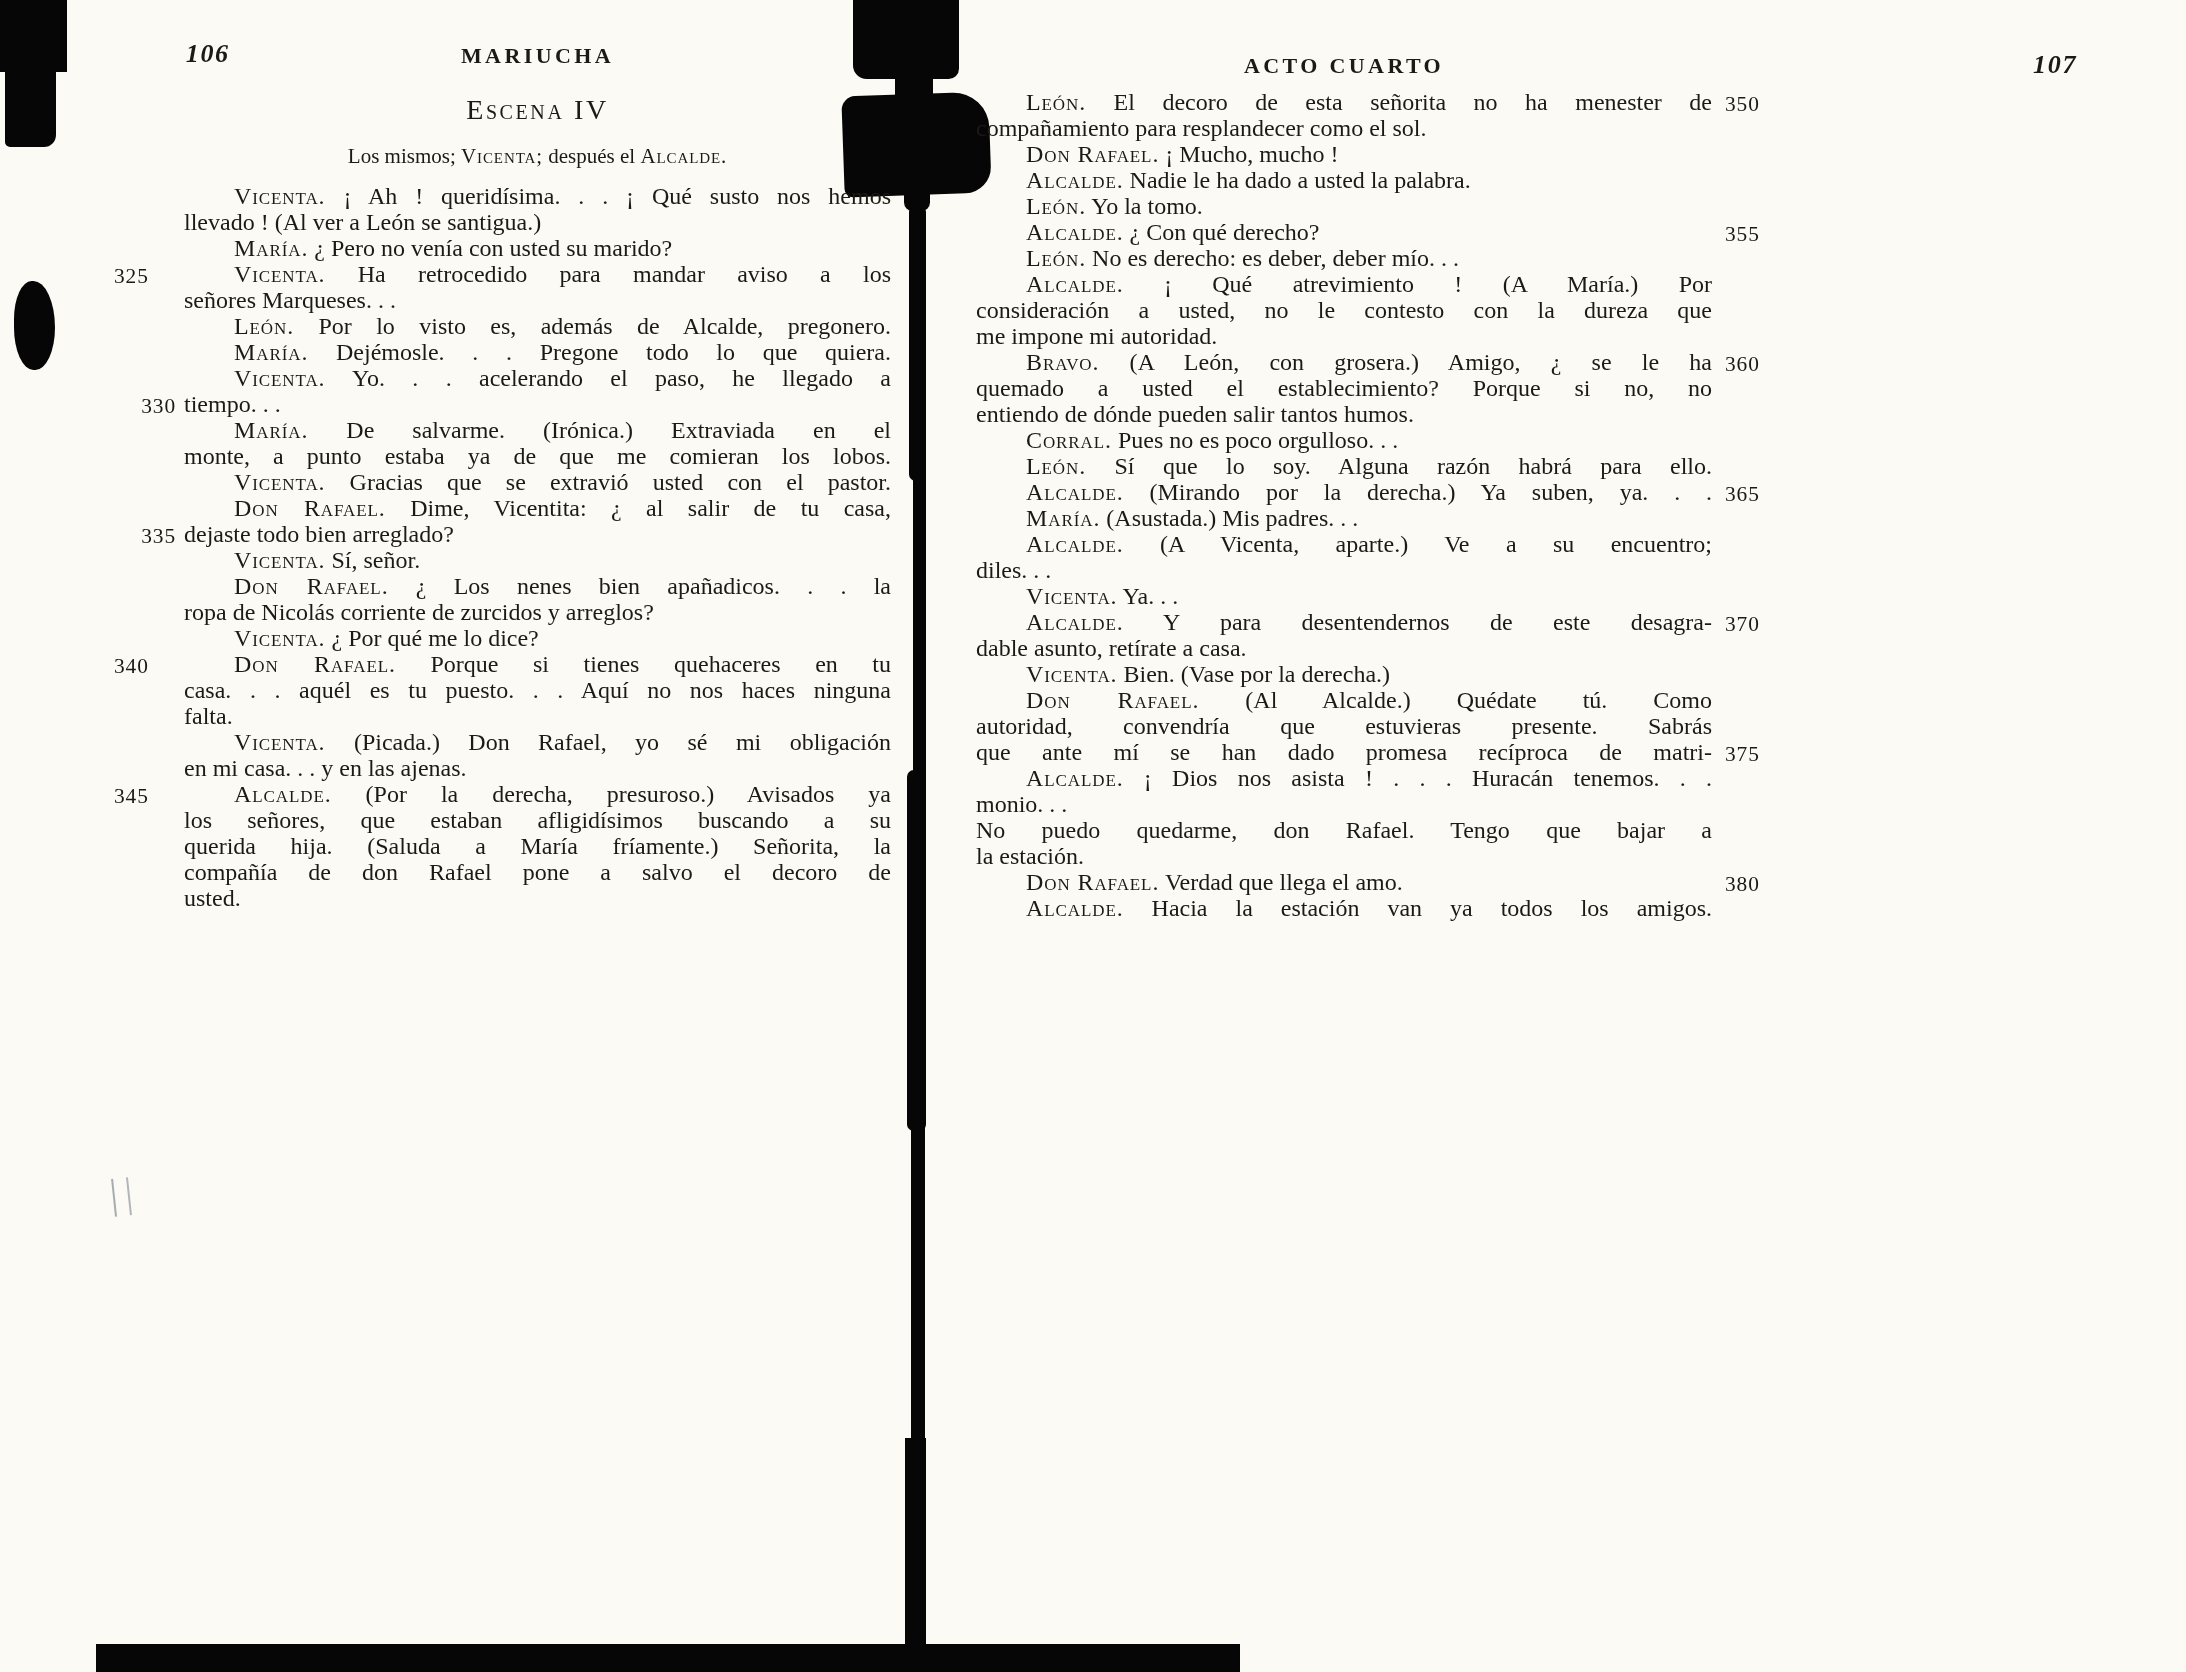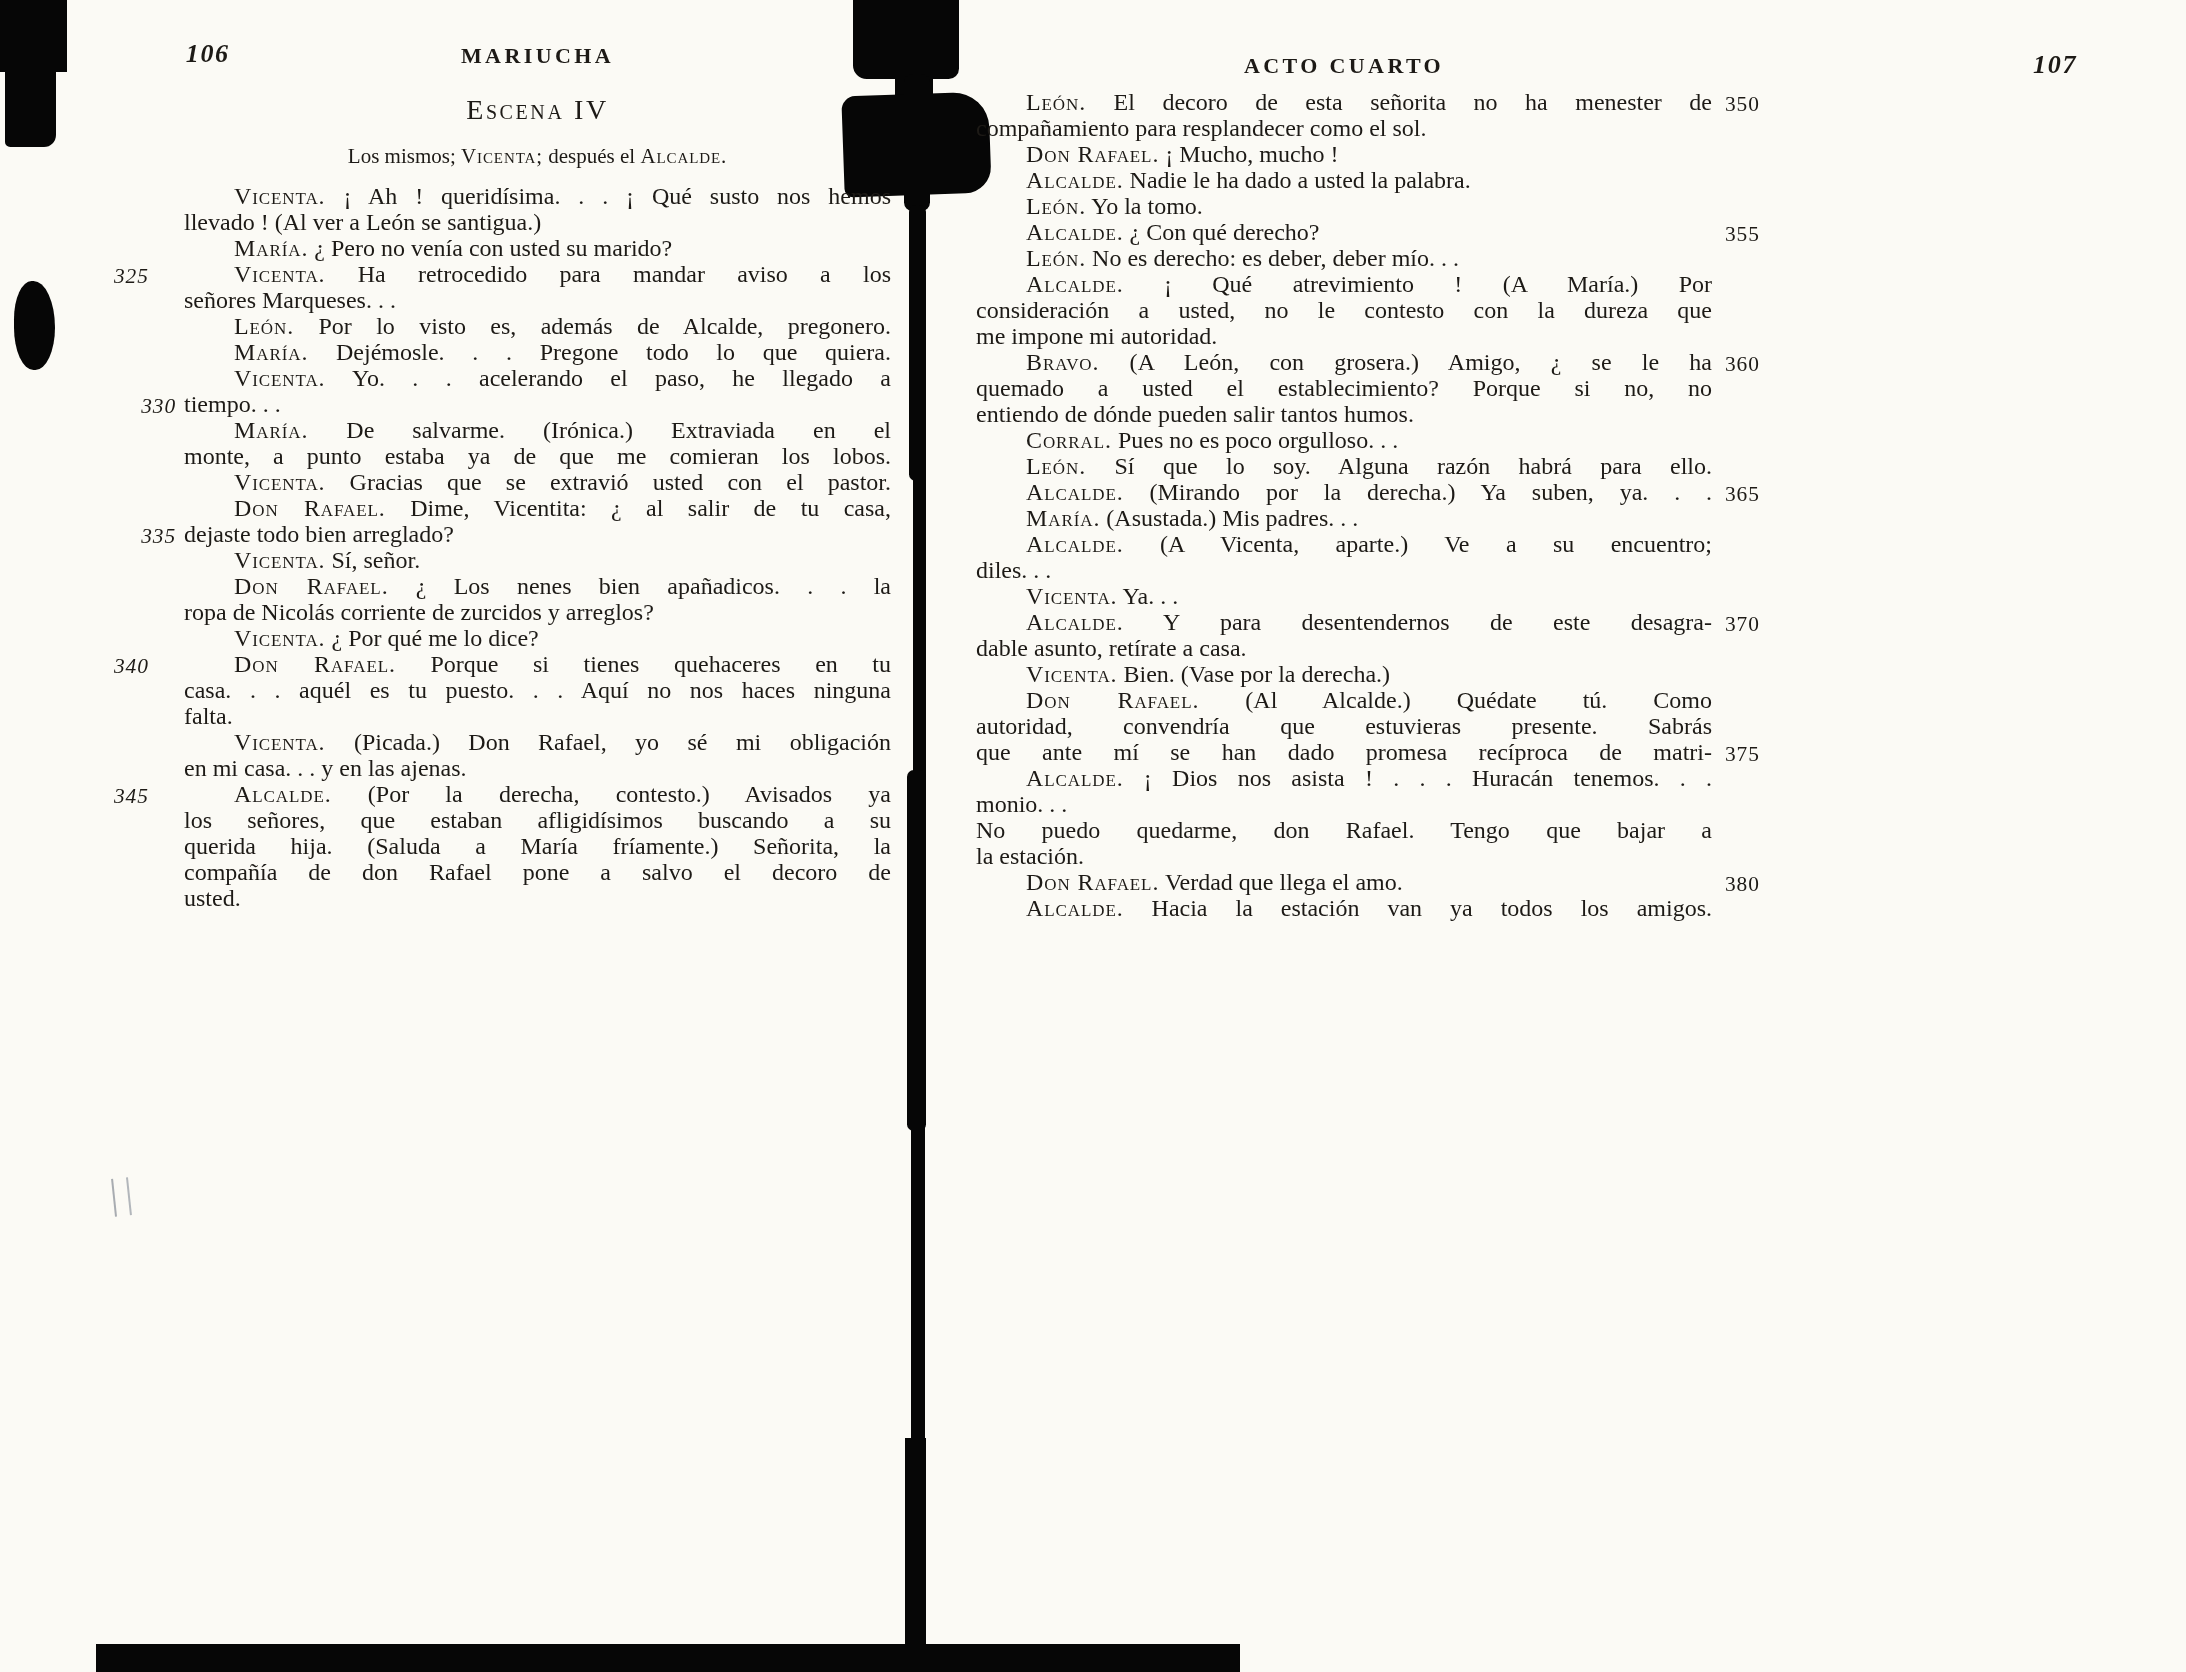--- a/index.html
+++ b/index.html
@@ -49,21 +49,21 @@
   .line.full { text-align:justify; text-align-last:justify; text-justify:inter-word; }
   .line.indent { text-indent:50px; }
 
   .sc { font-variant:small-caps; letter-spacing:0.9px;margin-top:31px; }
   .it { }
 
   .margin-num {
     position:absolute; top:1.7px; font-size:21.4px; letter-spacing:0.9px;
     text-indent:0; font-variant:normal;
   }
-  .leftcol  .margin-num { left:-70px;  width:62px; text-align:right;font-style:italic; }
+  .leftcol  .margin-num { left:-70px;  width:62px; text-align:right; }
   .rightcol .margin-num { right:-75px; width:62px; text-align:left; }
 
   
   .artifact { position:absolute; background:#060606; }
   .a-topleft1 { left:0; top:0; width:67px; height:72px; }
   .a-topleft2 { left:5.1px; top:72px; width:51px; height:75px; border-radius:0 0 12px 5.1px; }
   .a-leftblob { left:13.7px; top:281px; width:41px; height:89px; border-radius:45% 55% 50% 50%; }
 
   .a-gblob1 { left:853px; top:0;     width:106px; height:79px;  border-radius:0 0 10.3px 13.7px; }
   .a-gneck  { left:895px; top:67px; width:38px;  height:41px; }
@@ -126,21 +126,21 @@
         <div class="line"><span class="margin-num">335</span><span class="r">dejaste todo bien arreglado?</span></div>
         <div class="line indent"><span class="sc">Vicenta.</span><span class="r"> Sí, señor.</span></div>
         <div class="line indent full"><span class="sc">Don Rafael.</span><span class="r"> ¿ Los nenes bien apañadicos. . . la</span></div>
         <div class="line"><span class="r">ropa de Nicolás corriente de zurcidos y arreglos?</span></div>
         <div class="line indent"><span class="sc">Vicenta.</span><span class="r"> ¿ Por qué me lo dice?</span></div>
         <div class="line indent full"><span class="margin-num">340</span><span class="sc">Don Rafael.</span><span class="r"> Porque si tienes quehaceres en tu</span></div>
         <div class="line full"><span class="r">casa. . . aquél es tu puesto. . . Aquí no nos haces ninguna</span></div>
         <div class="line"><span class="r">falta.</span></div>
         <div class="line indent full"><span class="sc">Vicenta.</span><span class="r"> (</span><span class="it">Picada.</span><span class="r">) Don Rafael, yo sé mi obligación</span></div>
         <div class="line"><span class="r">en mi casa. . . y en las ajenas.</span></div>
-        <div class="line indent full"><span class="margin-num">345</span><span class="sc">Alcalde.</span><span class="r"> (</span><span class="it">Por la derecha, contesto.</span><span class="r">) Avisados ya</span></div>
+        <div class="line indent full"><span class="margin-num">345</span><span class="sc">Alcalde.</span><span class="r"> (</span><span class="it">Por la derecha, presuroso.</span><span class="r">) Avisados ya</span></div>
         <div class="line full"><span class="r">los señores, que estaban afligidísimos buscando a su</span></div>
         <div class="line full"><span class="r">querida hija. (</span><span class="it">Saluda a María fríamente.</span><span class="r">) Señorita, la</span></div>
         <div class="line full"><span class="r">compañía de don Rafael pone a salvo el decoro de</span></div>
         <div class="line"><span class="r">usted.</span></div>
       </div>
   </div>
 
   <div class="col rightcol">
     <div class="running running-right">ACTO CUARTO</div>
     <div class="lines" id="right-lines">

